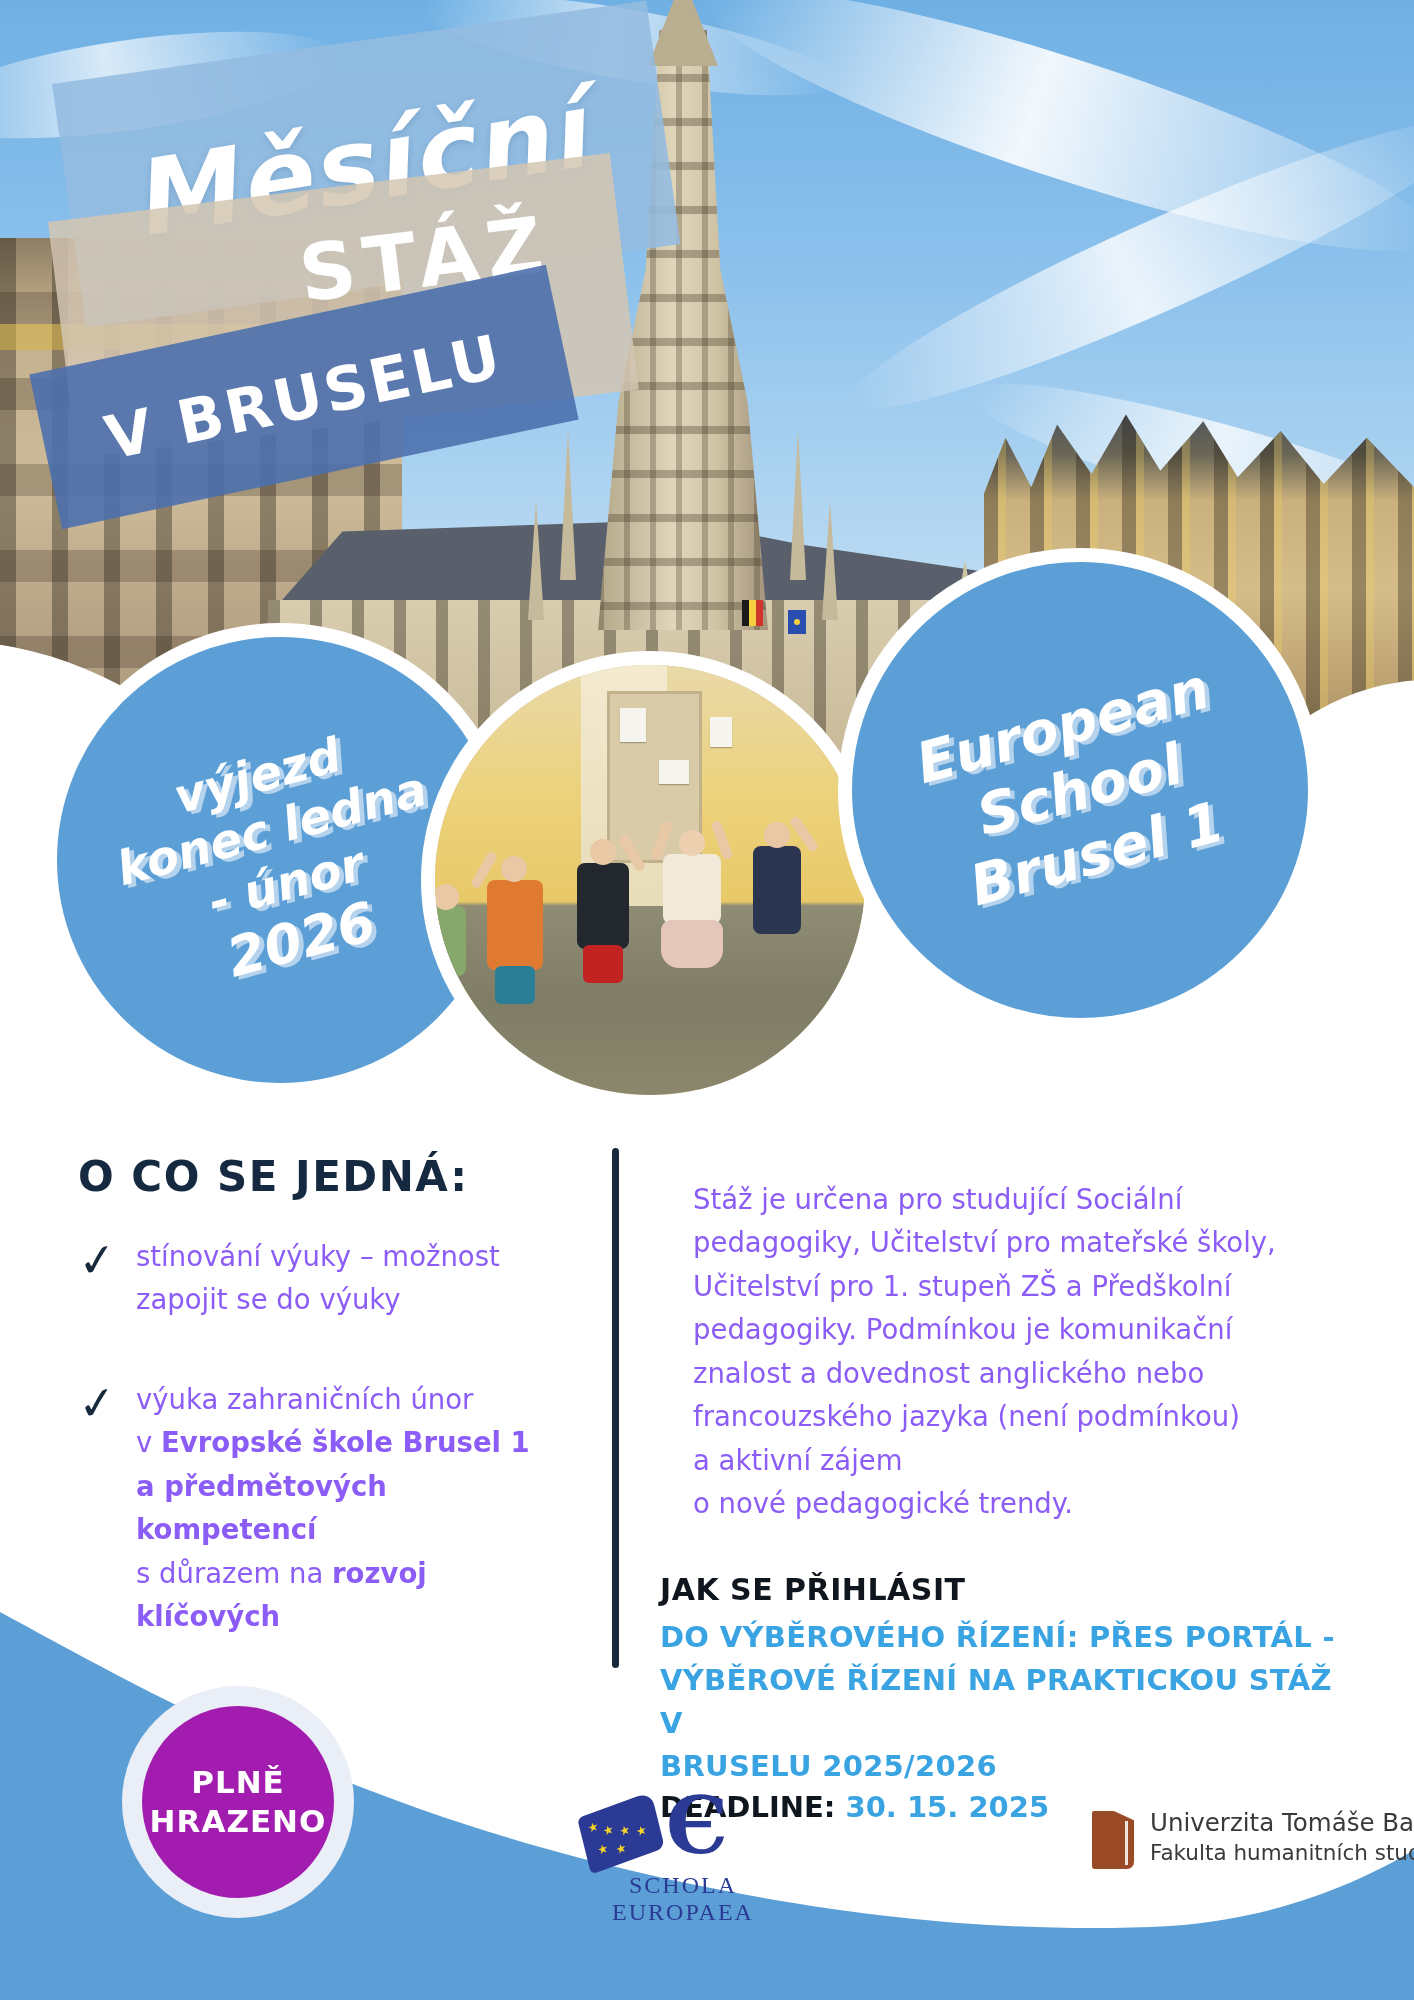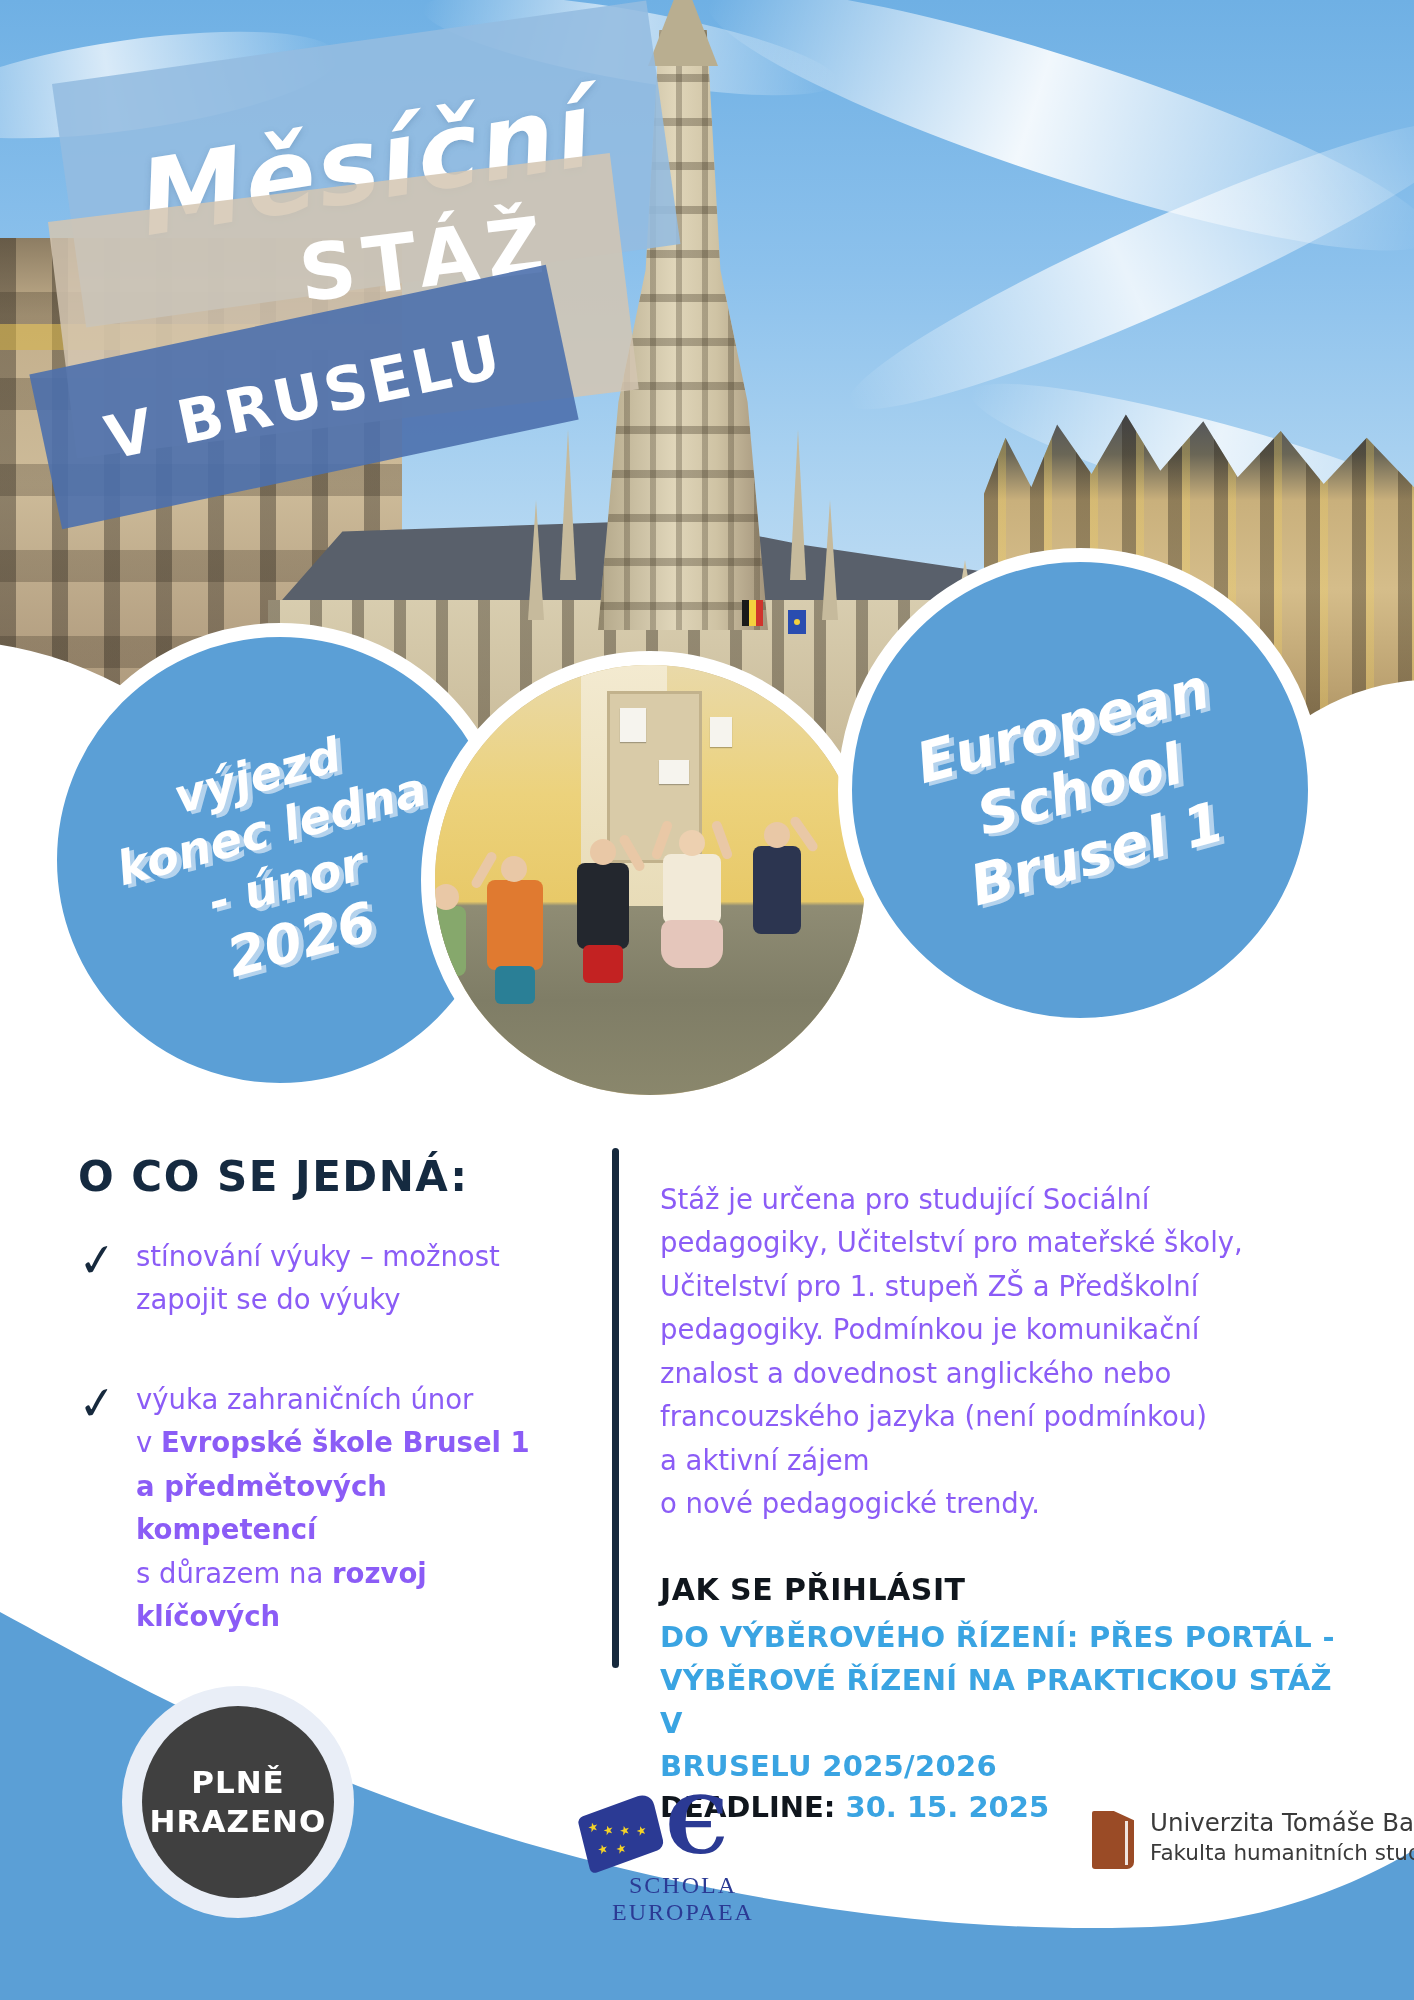--- a/index.html
+++ b/index.html
@@ -105,30 +105,30 @@
   .h-sec{font-size:42px;font-weight:700;letter-spacing:1.5px;color:#152a40;}
   .about{position:absolute;left:78px;top:22px;width:470px;}
   .check-row{position:relative;margin-top:34px;padding-left:58px;}
   .check-row.second{margin-top:56px;}
   .check-icon{position:absolute;left:0;top:2px;font-size:46px;font-weight:700;color:#16293d;transform:rotate(-6deg);line-height:1;}
   .body-t{font-size:27.5px;line-height:1.58;color:#8b5cf6;font-weight:500;}
   .pre{white-space:pre-line;}
   .b{font-weight:700;}
   .divider{position:absolute;left:612px;top:18px;width:7px;height:520px;background:#16293d;border-radius:4px;}
   .who{position:absolute;left:660px;top:22px;width:660px;}
-  .who .body-t{margin-top:26px;}
+  .who .body-t{margin-top:26px;margin-left:33px;}
   .apply{position:absolute;left:660px;top:442px;width:680px;}
   .apply-h{font-size:30px;font-weight:700;color:#10161d;letter-spacing:.5px;}
   .apply-blue{margin-top:9px;font-size:29px;font-weight:700;line-height:1.48;color:#3aa4e2;letter-spacing:.3px;}
   .deadline{margin-top:2px;font-size:29px;font-weight:700;color:#10161d;}
   .deadline .val{color:#3aa4e2;}
   
   .wave{position:absolute;left:0;top:1600px;z-index:2;}
   .badge-ring{position:absolute;left:122px;top:1686px;width:232px;height:232px;border-radius:50%;background:#e9eef7;z-index:9;}
-  .badge{position:absolute;left:20px;top:20px;width:192px;height:192px;border-radius:50%;background:#404040;
+  .badge{position:absolute;left:20px;top:20px;width:192px;height:192px;border-radius:50%;background:#a21caf;
     display:flex;flex-direction:column;align-items:center;justify-content:center;color:#fff;font-weight:700;}
   .badge .l{font-size:31px;letter-spacing:1px;line-height:1.25;}
   .schola{position:absolute;left:568px;top:1788px;width:230px;height:122px;z-index:9;}
   .schola-flag{position:absolute;left:14px;top:16px;width:78px;height:58px;background:#2b3a94;border-radius:6px 14px 8px 6px;
     transform:rotate(-14deg) skewY(-6deg);}
   .schola-flag .st{position:absolute;color:#f5d327;font-size:12px;line-height:1;}
   .schola-e{position:absolute;left:98px;top:-8px;font-size:78px;font-weight:700;color:#2b3a94;font-family:"DejaVu Serif",serif;}
   .schola-wm{position:absolute;left:0;top:84px;width:230px;text-align:center;color:#2b3a94;
     font-family:"Liberation Serif","DejaVu Serif",serif;font-size:24px;letter-spacing:2px;}
   .utb{position:absolute;left:1092px;top:1806px;width:322px;z-index:9;}

